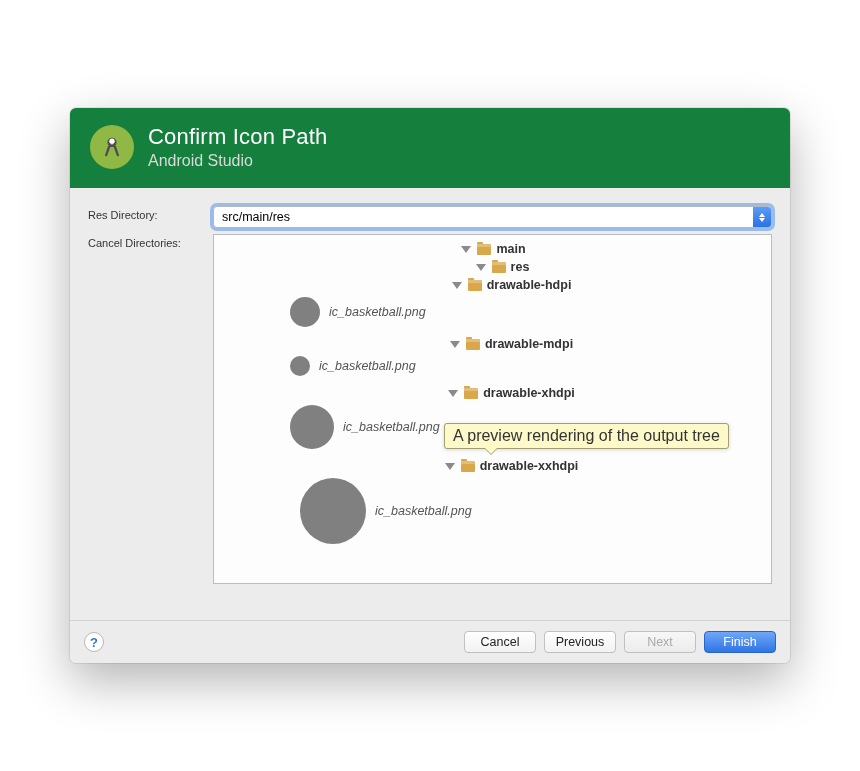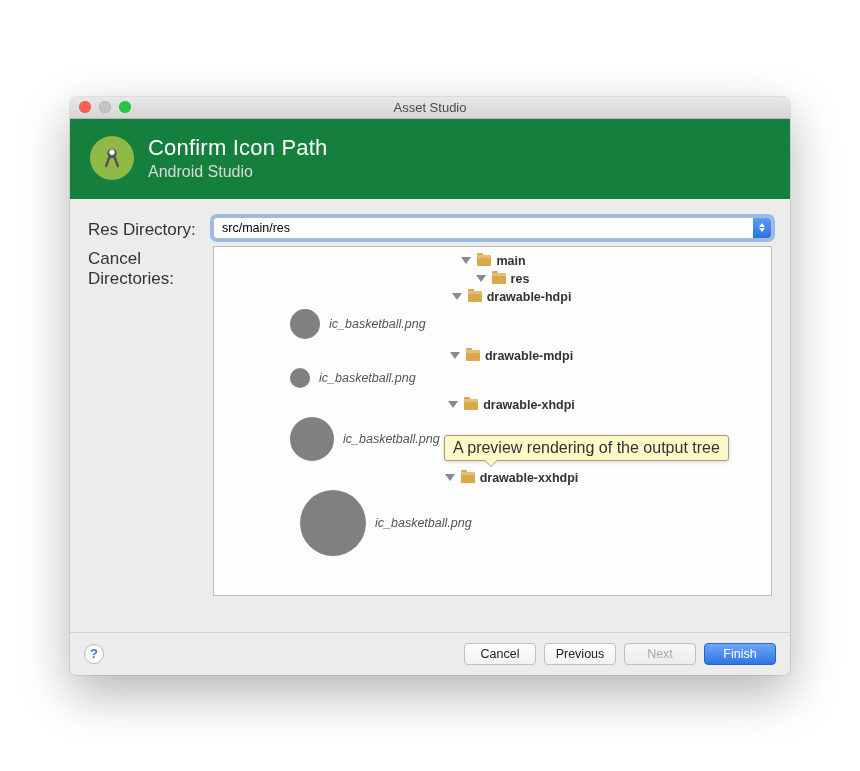--- a/index.html
+++ b/index.html
@@ -48,21 +48,21 @@
       width: 44px; height: 44px; border-radius: 50%;
       background: #8fb845;
       display: flex; align-items: center; justify-content: center;
       position: relative;
     }
     .app-icon svg { width: 28px; height: 28px; }
     .header-text h1 { color: #fff; font-weight: 300; font-size: 22px; letter-spacing: 0.2px; }
     .header-text p { color: #d9d9d9; font-size: 16px; margin-top: 2px; font-weight: 400; }
     .content { padding: 18px 18px 30px; }
     .row { display: flex; align-items: flex-start; margin-bottom: 6px; }
-    .label { width: 125px; font-size: 17px; color: #333; padding-top: 3px; }
+    .label { width: 125px; font-size: 11px; color: #333; padding-top: 3px; }
     .select-wrap {
       flex: 1;
       position: relative;
     }
     .select {
       width: 100%;
       height: 22px;
       border: 1px solid #b8b8b8;
       border-radius: 4px;
       background: #fff;
@@ -184,28 +184,20 @@
       background: linear-gradient(#6fa7f7, #2f75e6);
       border-color: #2a64c6;
       color: #fff;
       font-weight: 400;
     }
   </style>
 </head>
 <body>
 
 <div class="window">
-  <div class="titlebar">
-    <div class="traffic">
-      <div class="dot red"></div>
-      <div class="dot yellow"></div>
-      <div class="dot green"></div>
-    </div>
-    <div class="win-title">Asset Studio</div>
-  </div>
 
   <div class="header">
     <div class="app-icon">
       <svg viewBox="0 0 24 24" aria-hidden="true">
         <circle cx="12" cy="12" r="11" fill="#8fb845"></circle>
         <path d="M12 5 a3 3 0 1 1 -0.01 0 M10.5 9 L7 19 M13.5 9 L17 19" stroke="#4e4e4e" stroke-width="2" fill="none" stroke-linecap="round"></path>
         <circle cx="12" cy="7" r="2.3" fill="#fff"></circle>
       </svg>
     </div>
     <div class="header-text">

